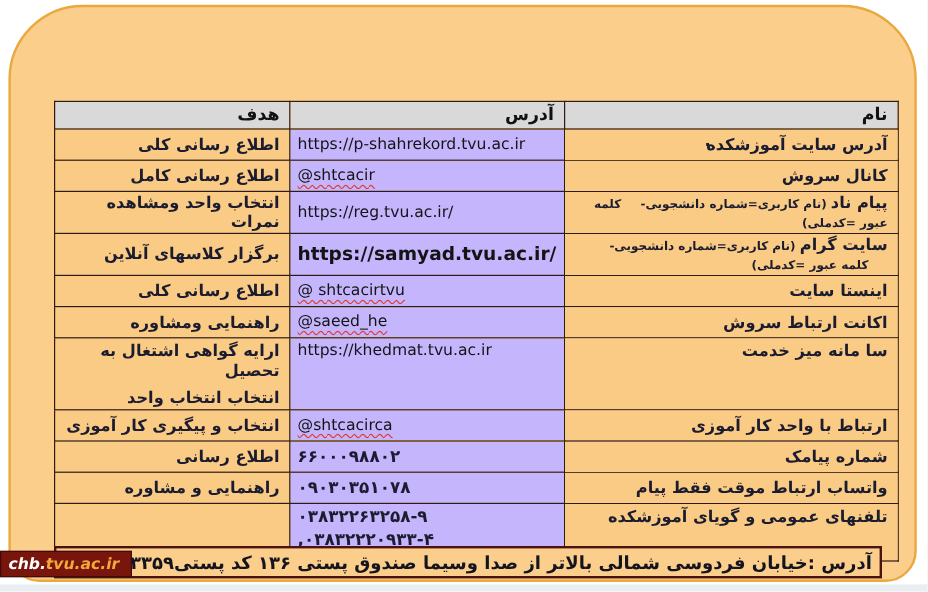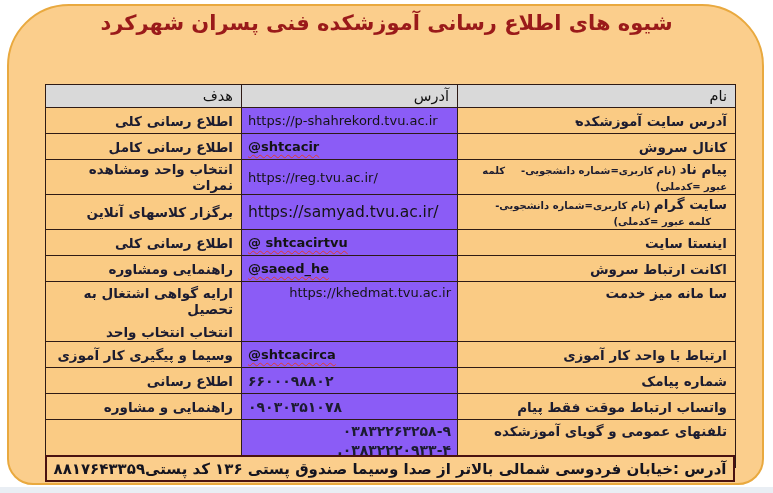--- a/index.html
+++ b/index.html
@@ -12,55 +12,54 @@
   .stage{position:relative; width:773px; height:493px; background:#fff; overflow:hidden;}
   .panel{position:absolute; left:7px; top:4px; width:757px; height:481px;
          background:var(--panel_bg); border:2px solid var(--panel_border);
          border-radius:62px 62px 26px 26px;}
   .title{position:absolute; left:0; top:11px; width:100%; text-align:center;
          font-size:21px; font-weight:bold; color:var(--title_color); letter-spacing:.2px;}
   table.tbl{position:absolute; left:45px; top:84px; border-collapse:collapse;
             direction:rtl; table-layout:fixed;}
   .tbl th,.tbl td{border:1.6px solid var(--border_dark); overflow:hidden;}
   .tbl th{height:23px; background:var(--header_bg); color:#111;
-          font-size:14.5px; font-weight:normal; text-align:right; padding:0 8px;}
+          font-size:14.5px; font-weight:bold; text-align:right; padding:0 8px;}
   .c-name,.c-goal{background:var(--cell_bg); color:#1c1c30; font-weight:bold;
                   font-size:13.5px; text-align:right; padding:1px 8px; height:26px;}
   .c-name{position:relative;}
   .nm-small{font-size:10px;}
   .nm-small2{margin-right:16px;}
   .nm-note{position:absolute; left:42%; top:2px; font-weight:bold;}
-  .c-addr{background:#8b5cf6; direction:ltr; text-align:left; padding:1px 6px;
+  .c-addr{background:#c4b5fd; direction:ltr; text-align:left; padding:1px 6px;
           font-size:13px; color:#141414; vertical-align:middle;}
-  .c-addr.url-bold div{font-weight:normal; font-size:15.5px;}
+  .c-addr.url-bold div{font-weight:bold; font-size:15.5px;}
   .c-addr.handle span{text-decoration:underline wavy var(--squiggle);
-                      text-decoration-thickness:1px; text-underline-offset:3px;font-weight:bold;}
+                      text-decoration-thickness:1px; text-underline-offset:3px;}
   .c-addr.phone{font-weight:bold; font-size:14px; color:#1c1c30;}
   .c-addr div + div{margin-top:3px;text-decoration:underline;}
   .c-goal div + div{margin-top:7px;}
   tr.tall td{height:48px; vertical-align:top; padding-top:3px;}
-  tr.tall td.c-addr{vertical-align:top;text-align:right;}
+  tr.tall td.c-addr{vertical-align:top;}
   .footer-bar{position:absolute; left:45px; top:455px; width:690px; height:27px;
               background:var(--panel_bg); border:2px solid #4a1210; direction:rtl;
               display:flex; align-items:center; justify-content:center;
               font-weight:bold; font-size:15px; color:#14141f;}
   .badge{position:absolute; left:0; top:459px; height:22px; background:var(--badge_bg);
          border:1px solid #3f0c08; padding:0 10px 0 6px; display:flex; align-items:center;
          font-style:italic; font-weight:bold; font-size:13px; line-height:1;}
   .badge .p{color:#ffffff;}
   .badge .d{color:var(--badge_accent);}
   .bottom-strip{position:absolute; left:0; top:487px; width:773px; height:6px; background:#e9eef4;}
 </style>
 </head>
 <body>
 
 <div class="stage">
   <div class="panel"></div>
 
-  <div class="title">شیوه های اطلاع رسانی آموزشکده فنی پسران  شهرکرد</div>
 
   <table class="tbl">
     <colgroup>
       <col style="width:278px">
       <col style="width:216px">
       <col style="width:196px">
     </colgroup>
     <thead>
       <tr>
         <th>نام</th>
@@ -132,21 +131,21 @@
             <div>ارایه گواهی اشتغال به تحصیل</div>
             <div>انتخاب انتخاب واحد</div>
           </td>
         </tr>
         <tr>
           <td class="c-name"><span>ارتباط با  واحد کار آموزی</span></td>
           <td class="c-addr handle">
             <div><span>@shtcacirca</span></div>
           </td>
           <td class="c-goal">
-            <div>وسیما و پیگیری کار آموزی</div>
+            <div>انتخاب و پیگیری کار آموزی</div>
           </td>
         </tr>
         <tr>
           <td class="c-name"><span>شماره پیامک</span></td>
           <td class="c-addr phone">
             <div><span>۶۶۰۰۰۹۸۸۰۲</span></div>
           </td>
           <td class="c-goal">
             <div>اطلاع رسانی</div>
           </td>
@@ -166,15 +165,19 @@
             <div><span>۰۳۸۳۲۲۶۳۲۵۸-۹</span></div>
             <div><span>,۰۳۸۳۲۲۲۰۹۳۳-۴</span></div>
           </td>
           <td class="c-goal"></td>
         </tr>
       </tbody>
   </table>
 
   <div class="footer-bar">آدرس :خیابان فردوسی شمالی بالاتر از صدا وسیما صندوق پستی ۱۳۶ کد پستی۸۸۱۷۶۴۳۳۵۹</div>
 
+  <div class="badge">
+    <span class="p">chb.</span>
+      <span class="d">tvu.ac.ir</span>
+  </div>
 
   <div class="bottom-strip"></div>
 </div>
 
 </body></html>

